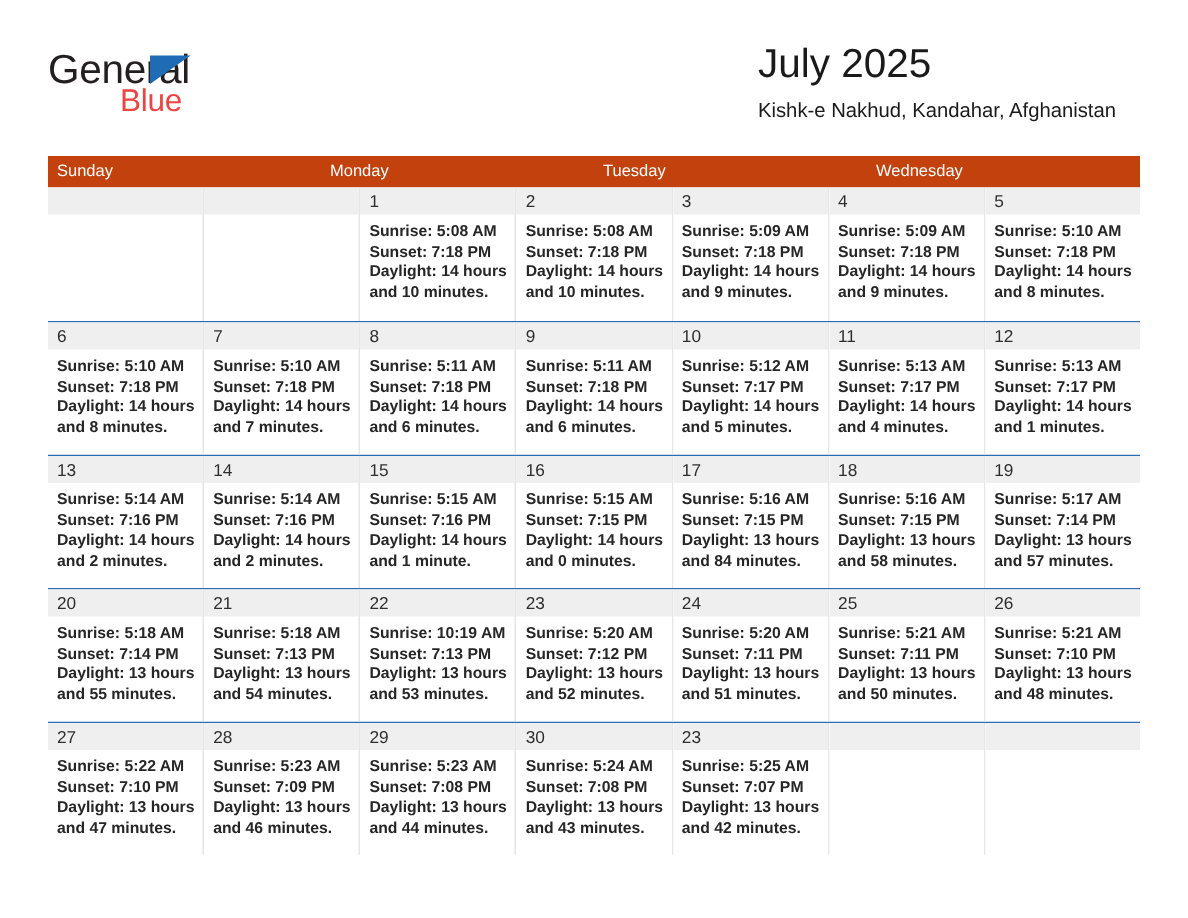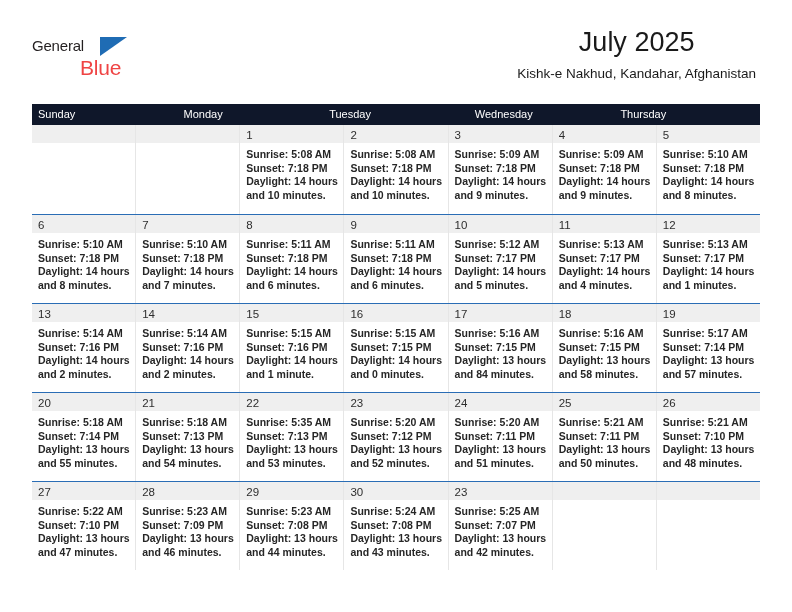--- a/index.html
+++ b/index.html
@@ -35,21 +35,21 @@
     position: absolute;
     left: 0;
     top: 8px;
     width: 120px;
     height: 48px;
   }
   .logo-general {
     position: absolute;
     left: 0;
     top: 0;
-    font-size: 15px;
+    font-size: 27px;
     letter-spacing: -0.2px;
     color: #231f20;
     line-height: 24px;
     text-align: right;
   }
   .logo-tri {
     position: absolute;
     left: 68px;
     top: 3px;
     width: 0;
@@ -62,23 +62,23 @@
     left: 48px;
     top: 22px;
     font-size: 21px;
     letter-spacing: -0.2px;
     color: #ef4444;
     line-height: 24px;
   }
 
   .title-block {
     position: absolute;
-    right: 4px;
+    right: 16px;
     top: 0;
-    text-align: center;
+    text-align: left;
   }
   .cal-title {
     font-size: 27px;
     color: #1a1a1a;
     line-height: 32px;
     white-space: nowrap;
   }
   .cal-subtitle {
     margin-top: 7px;
     font-size: 13.5px;
@@ -90,21 +90,21 @@
   
   .calendar {
     position: absolute;
     left: 32px;
     top: 104px;
     width: 728px;
   }
 
   .weekdays {
     display: flex;
-    background: #0f172a;
+    background: #c2410c;
     height: 21px;
   }
   .weekday {
     flex: 1 1 0;
     color: #ffffff;
     font-size: 11px;
     line-height: 21px;
     padding-left: 6px;
     box-sizing: border-box;
     white-space: nowrap;
@@ -175,21 +175,20 @@
 
   </div>
 
   <div class="calendar">
 
     <div class="weekdays">
       <div class="weekday">Sunday</div>
       <div class="weekday">Monday</div>
       <div class="weekday">Tuesday</div>
       <div class="weekday">Wednesday</div>
-      <div class="weekday">Thursday</div>
     </div>
 
     <div class="week first">
       <div class="day empty">
         <div class="day-number-band"><span class="day-number"></span></div>
 
       </div>
       <div class="day empty">
         <div class="day-number-band"><span class="day-number"></span></div>
 
@@ -388,21 +387,21 @@
         <div class="day-info">
           <div>Sunrise: 5:18 AM</div>
           <div>Sunset: 7:13 PM</div>
           <div>Daylight: 13 hours</div>
           <div>and 54 minutes.</div>
         </div>
       </div>
       <div class="day">
         <div class="day-number-band"><span class="day-number">22</span></div>
         <div class="day-info">
-          <div>Sunrise: 5:35 AM</div>
+          <div>Sunrise: 10:19 AM</div>
           <div>Sunset: 7:13 PM</div>
           <div>Daylight: 13 hours</div>
           <div>and 53 minutes.</div>
         </div>
       </div>
       <div class="day">
         <div class="day-number-band"><span class="day-number">23</span></div>
         <div class="day-info">
           <div>Sunrise: 5:20 AM</div>
           <div>Sunset: 7:12 PM</div>

